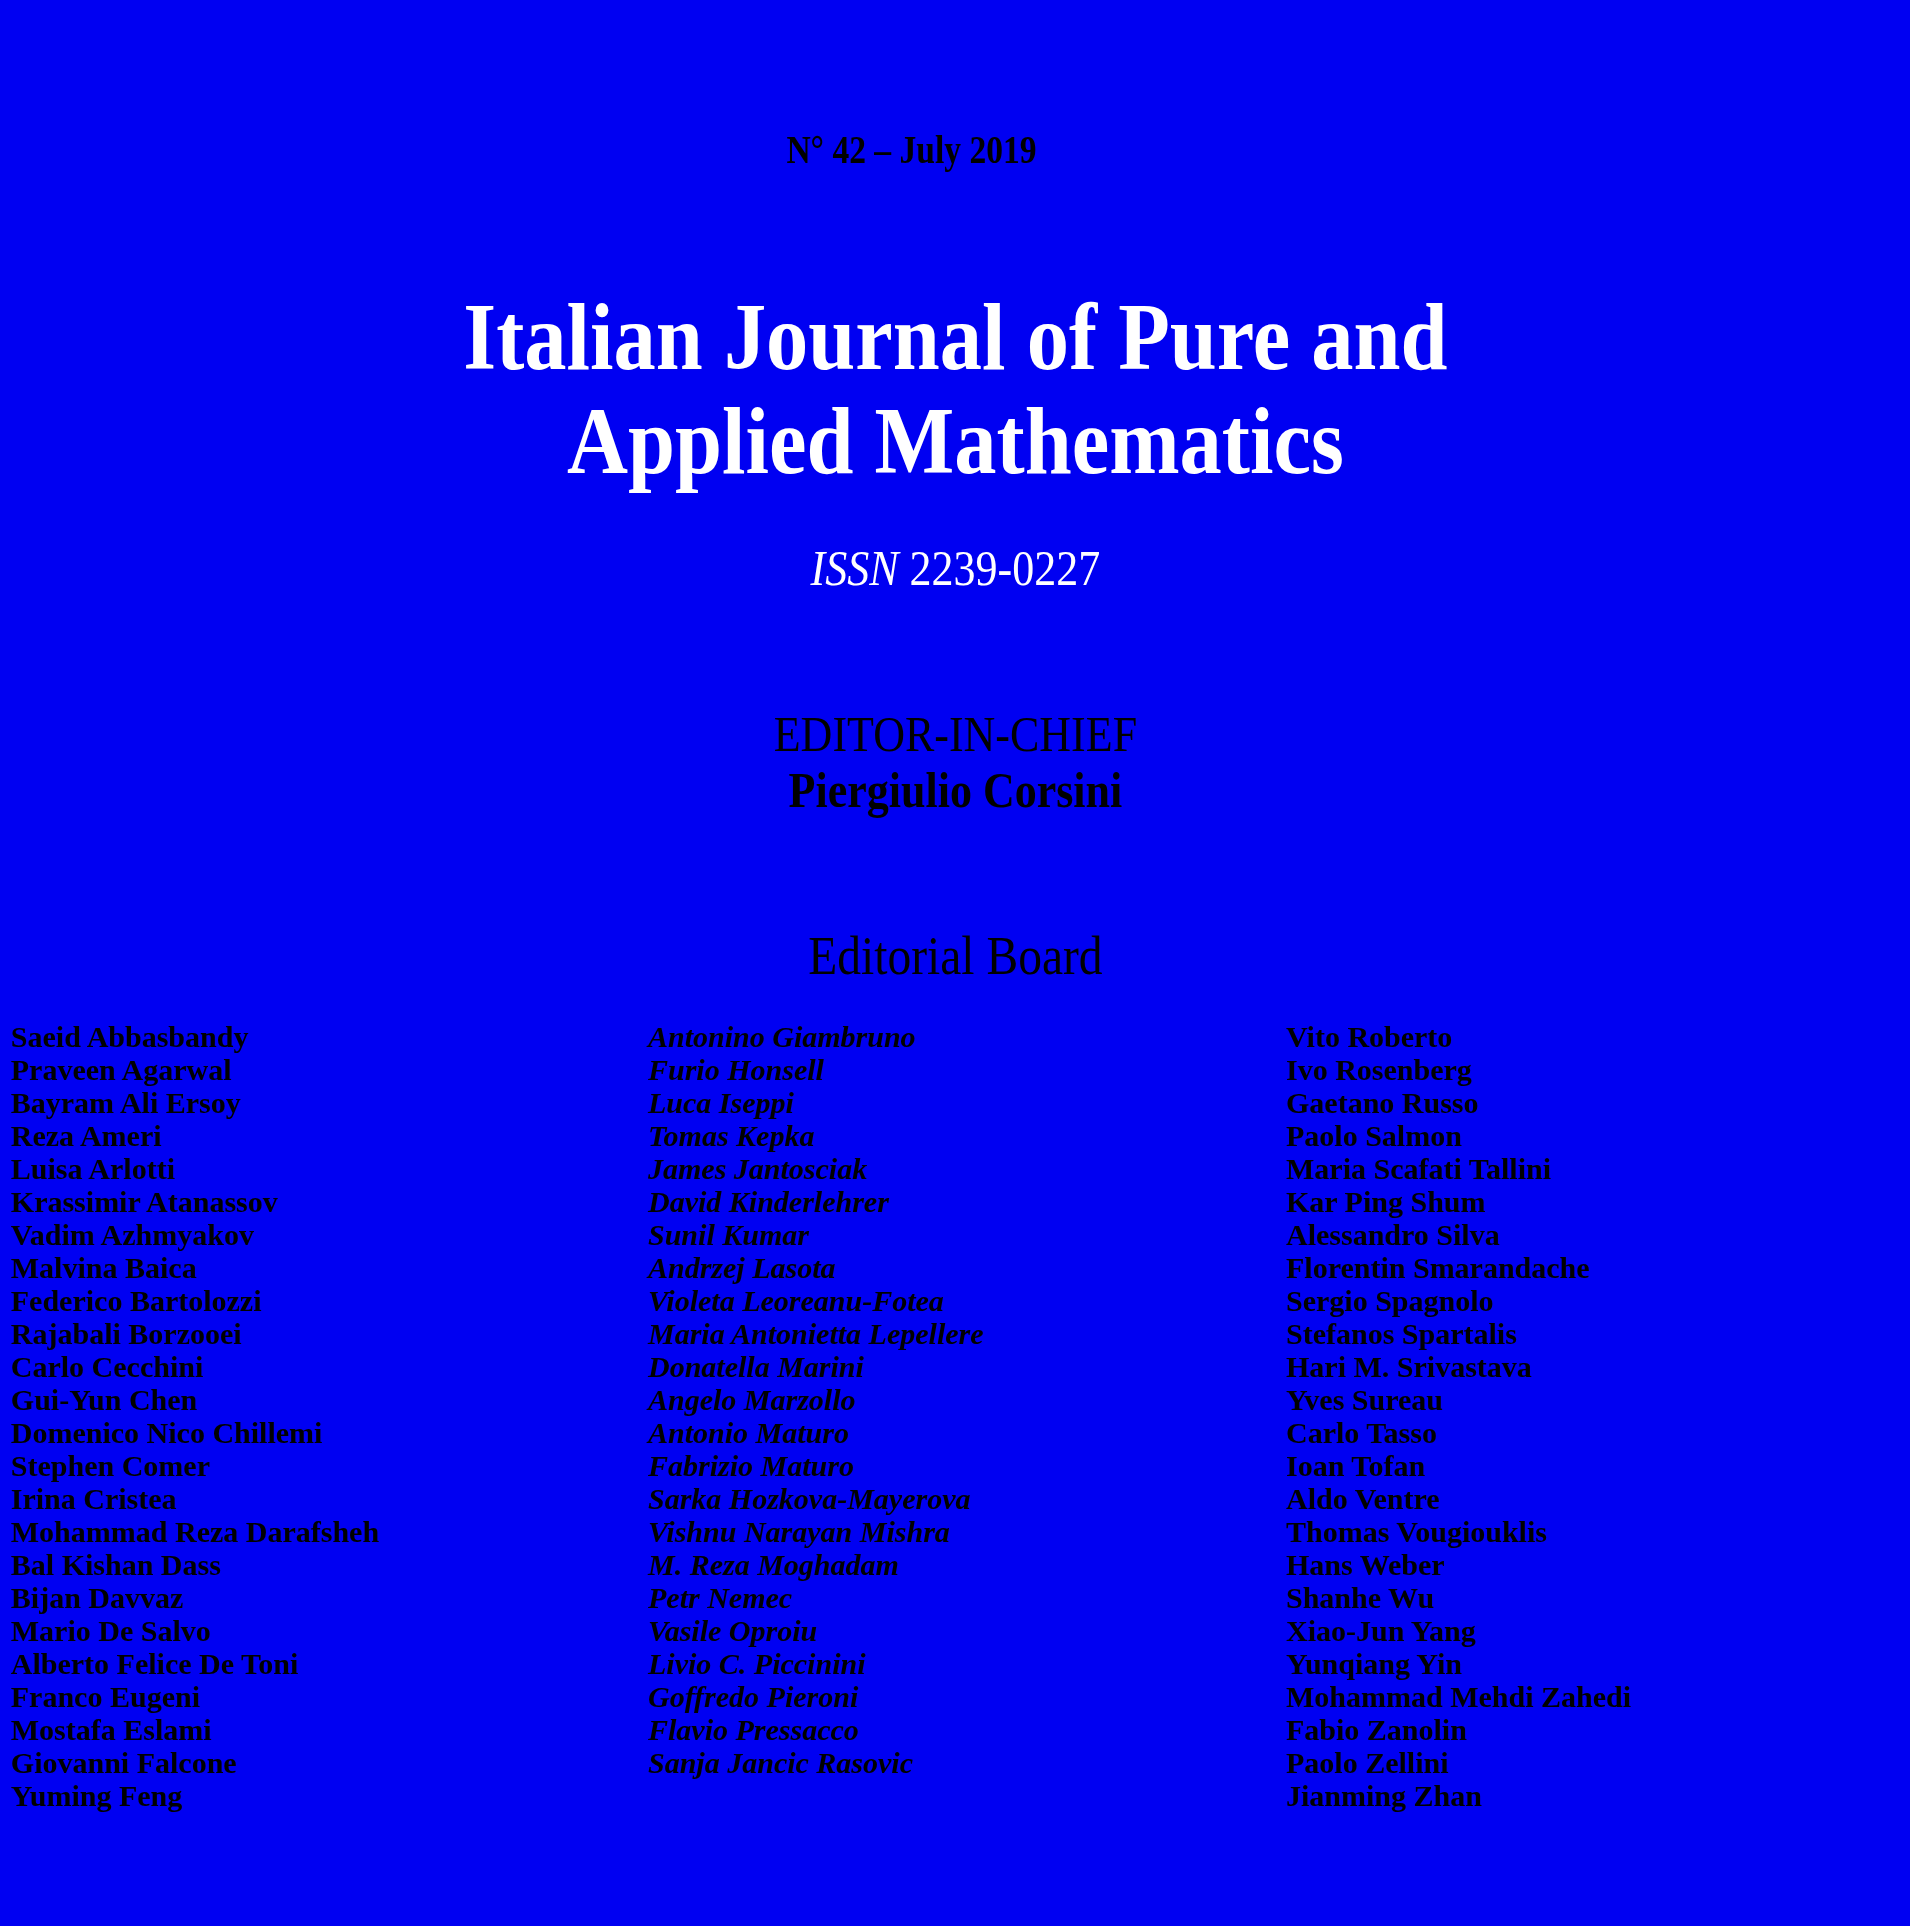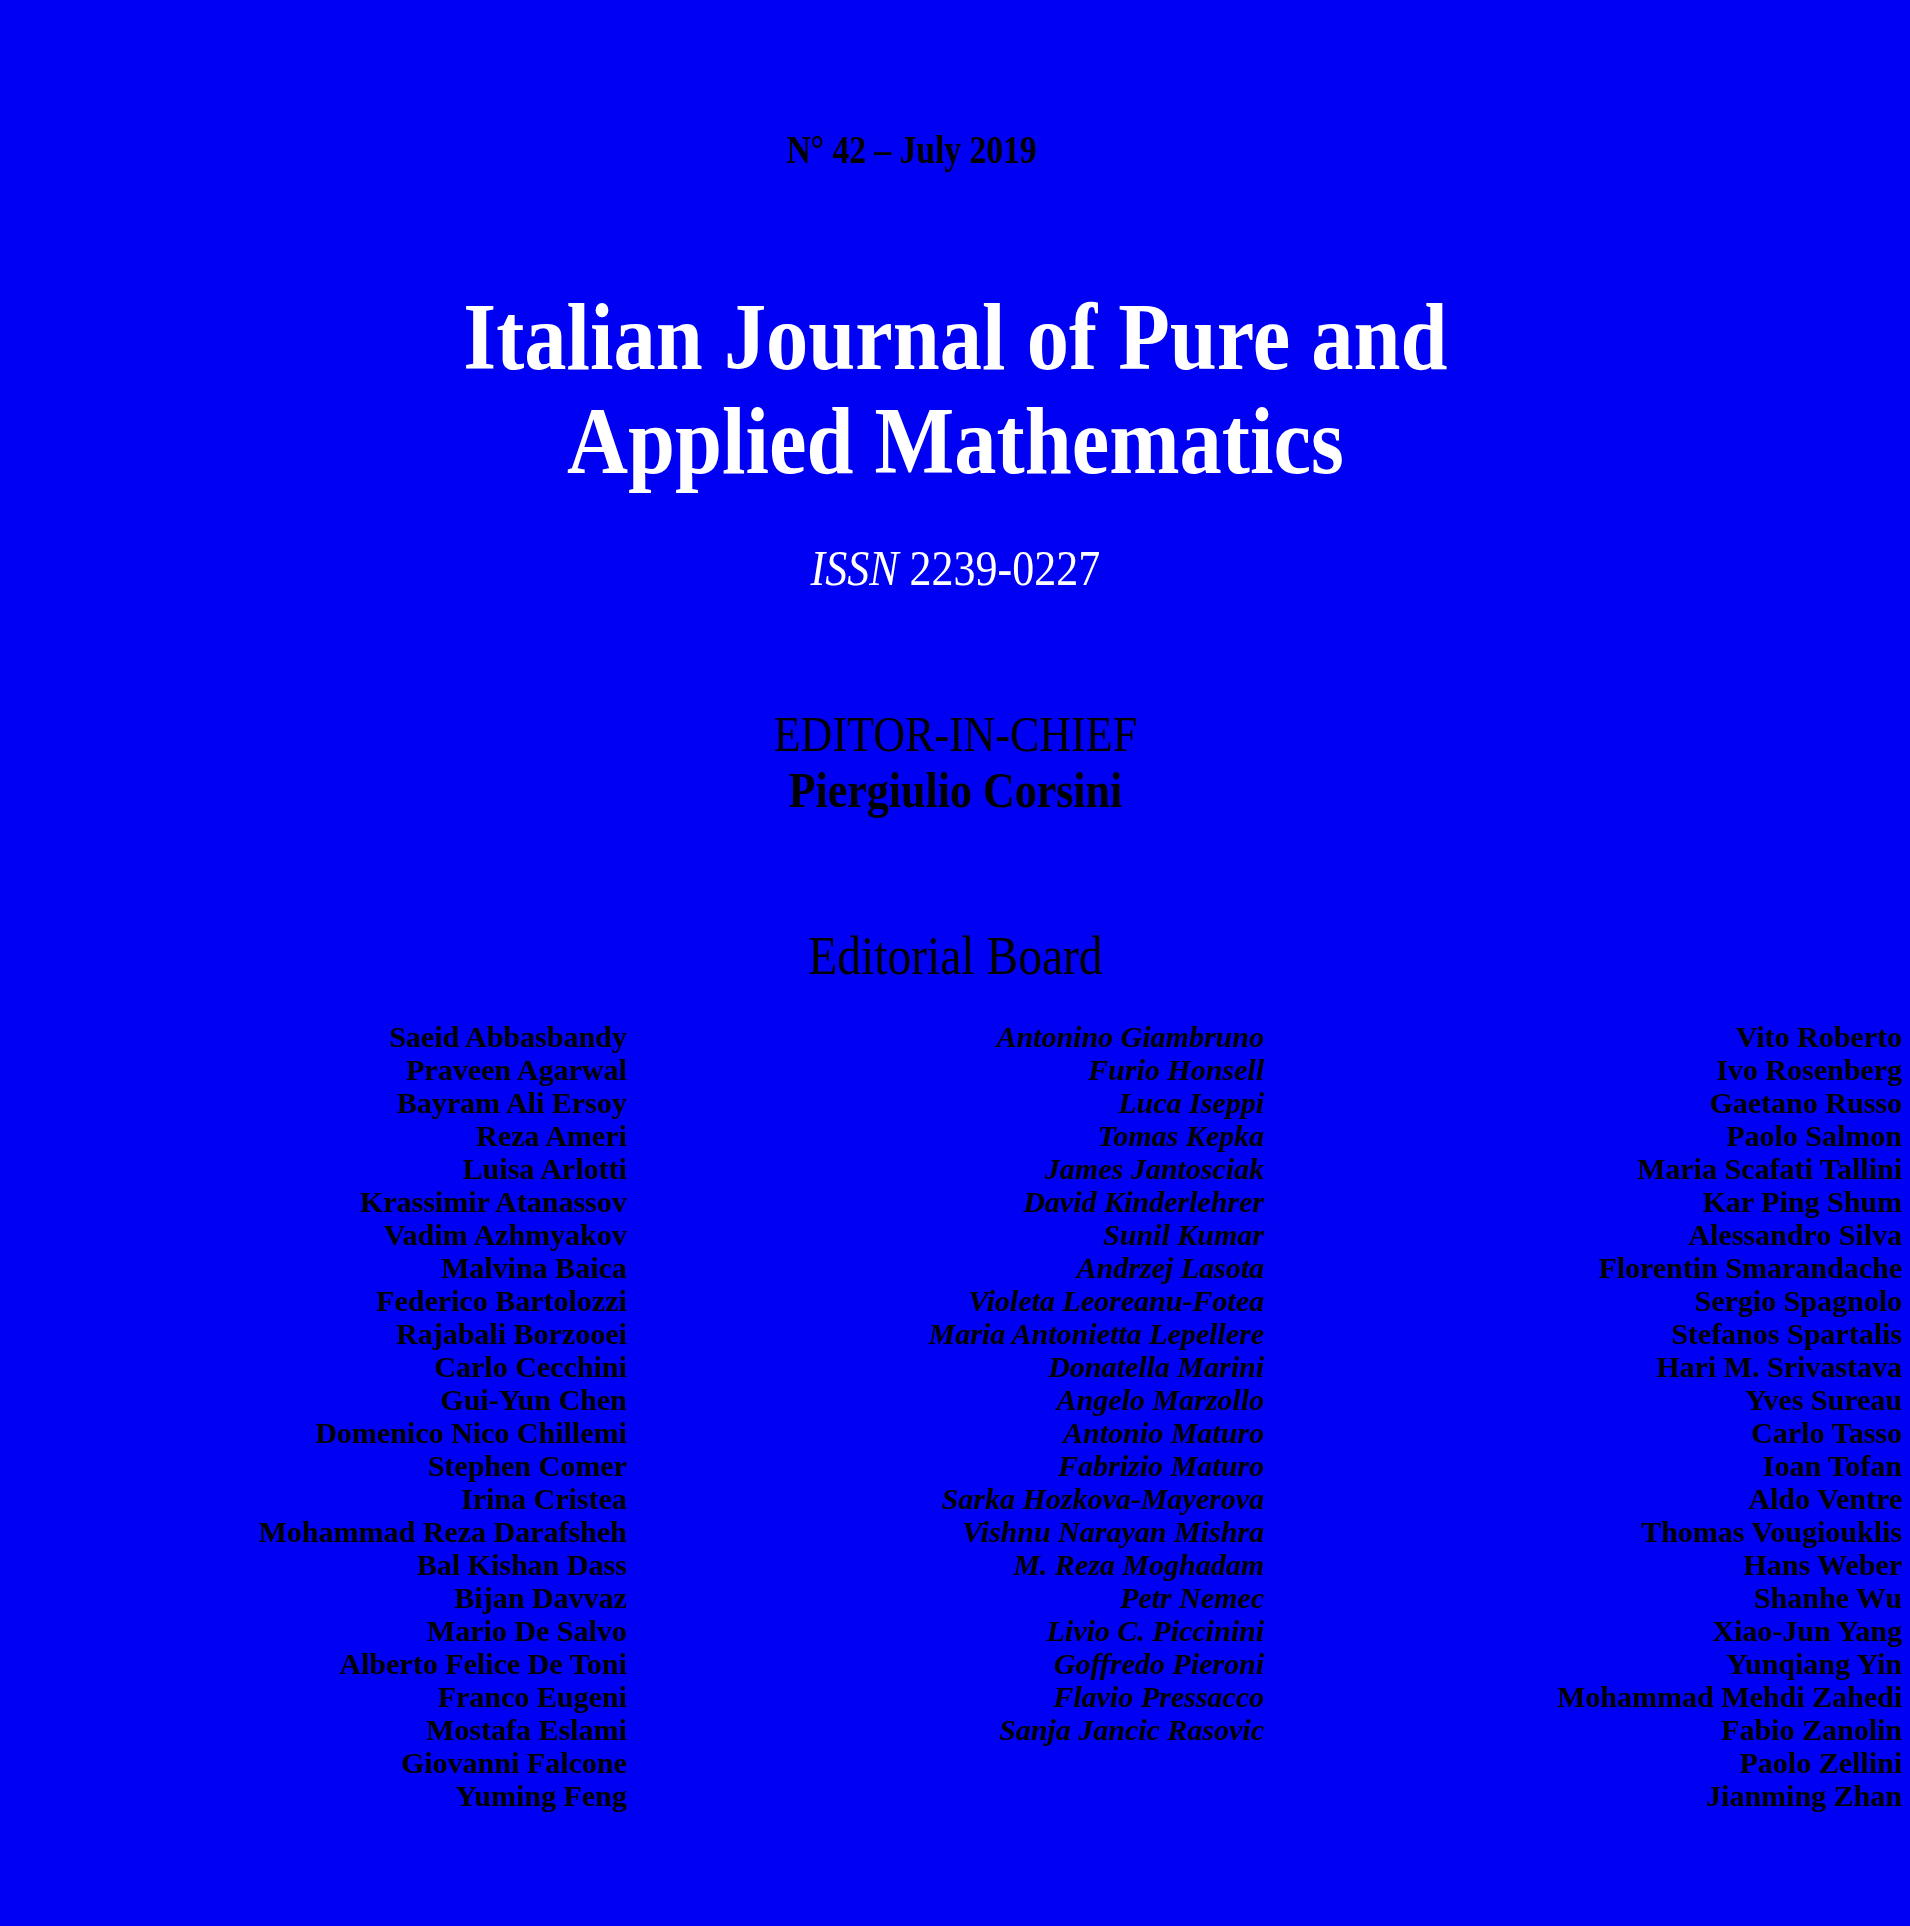--- a/index.html
+++ b/index.html
@@ -12,21 +12,21 @@
   }
   .abs { position: absolute; left: 0; width: 1911px; text-align: center; white-space: nowrap; }
   .issue { top: 127px; left: -44px; font-size: 39px; font-weight: bold; transform: scaleX(0.86); transform-origin: 955px 0; }
   .title { top: 285px; font-size: 96px; font-weight: bold; color: #fff; line-height: 104px; transform: scaleX(0.88); transform-origin: 955px 0; }
   .issn { top: 539px; font-size: 50px; color: #fff; transform: scaleX(0.88); transform-origin: 955px 0; }
   .issn i { font-style: italic; }
   .eic-label { top: 705px; font-size: 50px; transform: scaleX(0.88); transform-origin: 955px 0; }
   .eic-name { top: 761px; font-size: 50px; font-weight: bold; transform: scaleX(0.88); transform-origin: 955px 0; }
   .board-title { top: 925px; font-size: 54px; transform: scaleX(0.88); transform-origin: 955px 0; }
   .board { position: absolute; top: 1020px; left: 0; width: 1911px; }
-  .col { position: absolute; top: 0; width: 616px; text-align: right; }
+  .col { position: absolute; top: 0; width: 616px; text-align: left; }
   .col-1 { left: 10.8px; }
   .col-2 { left: 648px; font-style: italic; }
   .col-3 { left: 1286px; }
   .member { display: block; font-size: 30px; font-weight: bold; line-height: 33px; height: 33px; white-space: nowrap; }
   .logo { position: absolute; left: 0; top: 0; }
 </style>
 </head>
 <body>
 
 <div class="abs issue">N° 42 – July 2019</div>
@@ -85,20 +85,21 @@
       <span class="member">Violeta Leoreanu-Fotea</span>
       <span class="member">Maria Antonietta Lepellere</span>
       <span class="member">Donatella Marini</span>
       <span class="member">Angelo Marzollo</span>
       <span class="member">Antonio Maturo</span>
       <span class="member">Fabrizio Maturo</span>
       <span class="member">Sarka Hozkova-Mayerova</span>
       <span class="member">Vishnu Narayan Mishra</span>
       <span class="member">M. Reza Moghadam</span>
       <span class="member">Petr Nemec</span>
+      <span class="member">Vasile Oproiu</span>
       <span class="member">Livio C. Piccinini</span>
       <span class="member">Goffredo Pieroni</span>
       <span class="member">Flavio Pressacco</span>
       <span class="member">Sanja Jancic Rasovic</span>
     </div>
   <div class="col col-3">
       <span class="member">Vito Roberto</span>
       <span class="member">Ivo Rosenberg</span>
       <span class="member">Gaetano Russo</span>
       <span class="member">Paolo Salmon</span>

